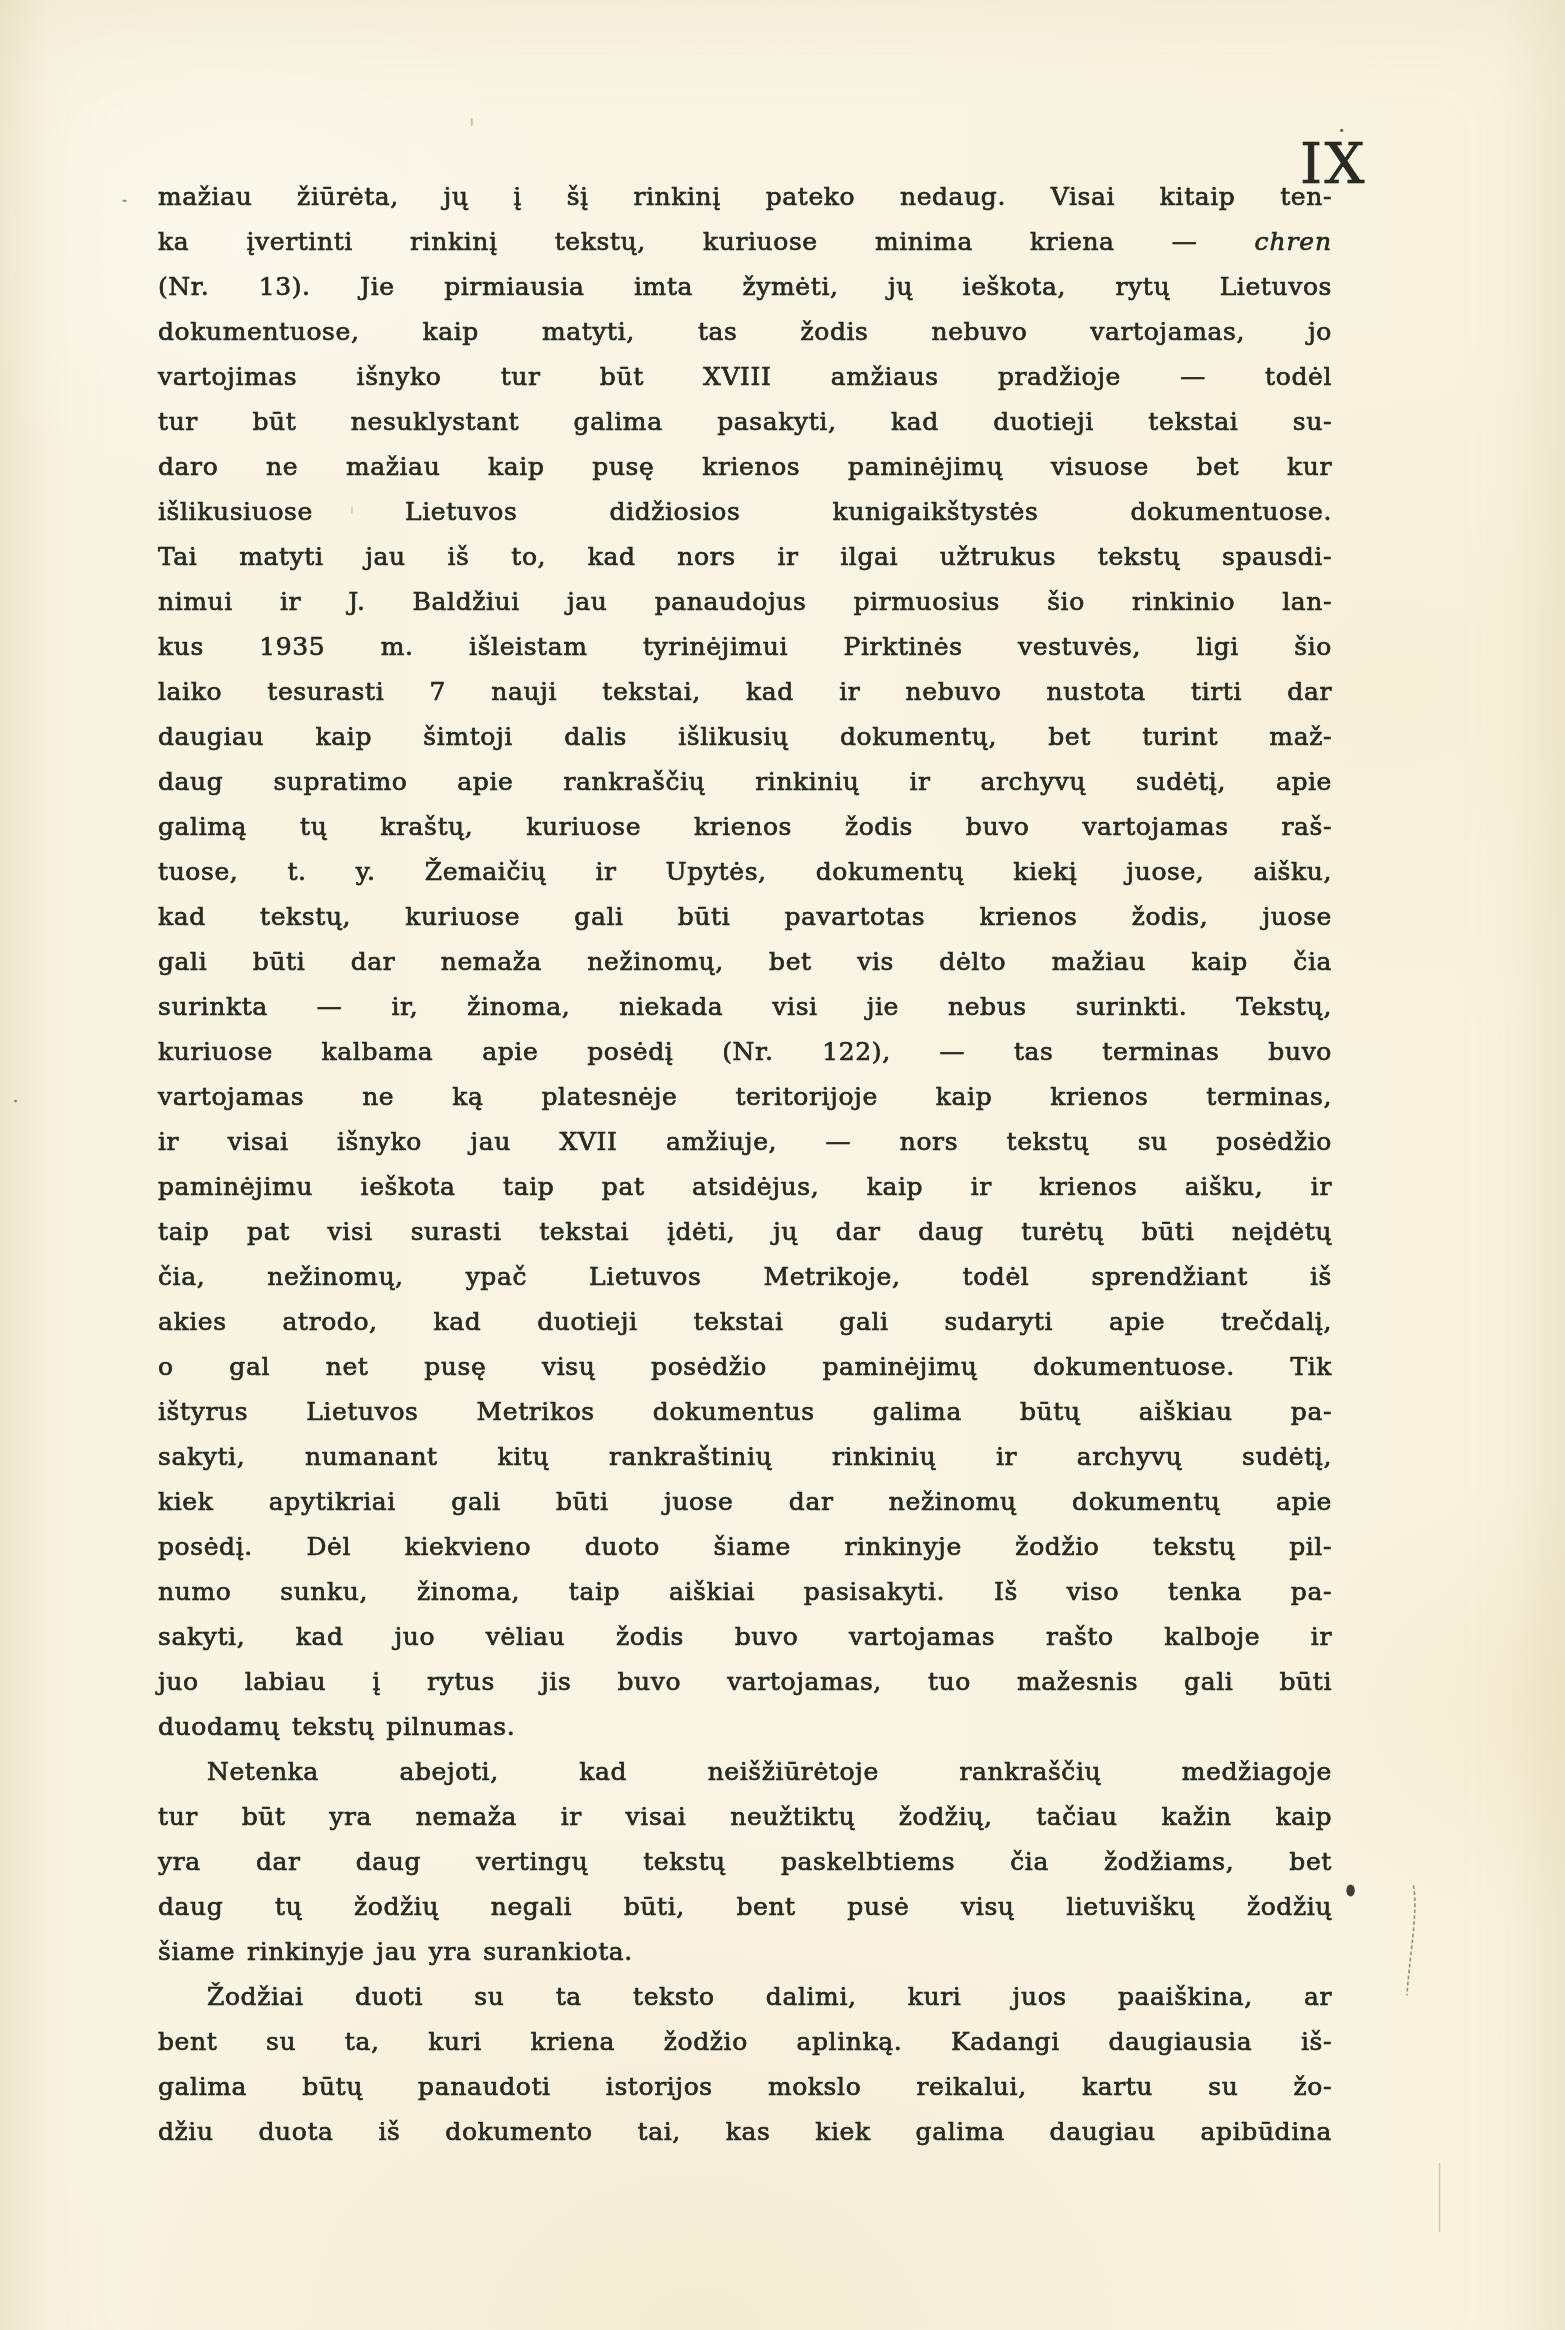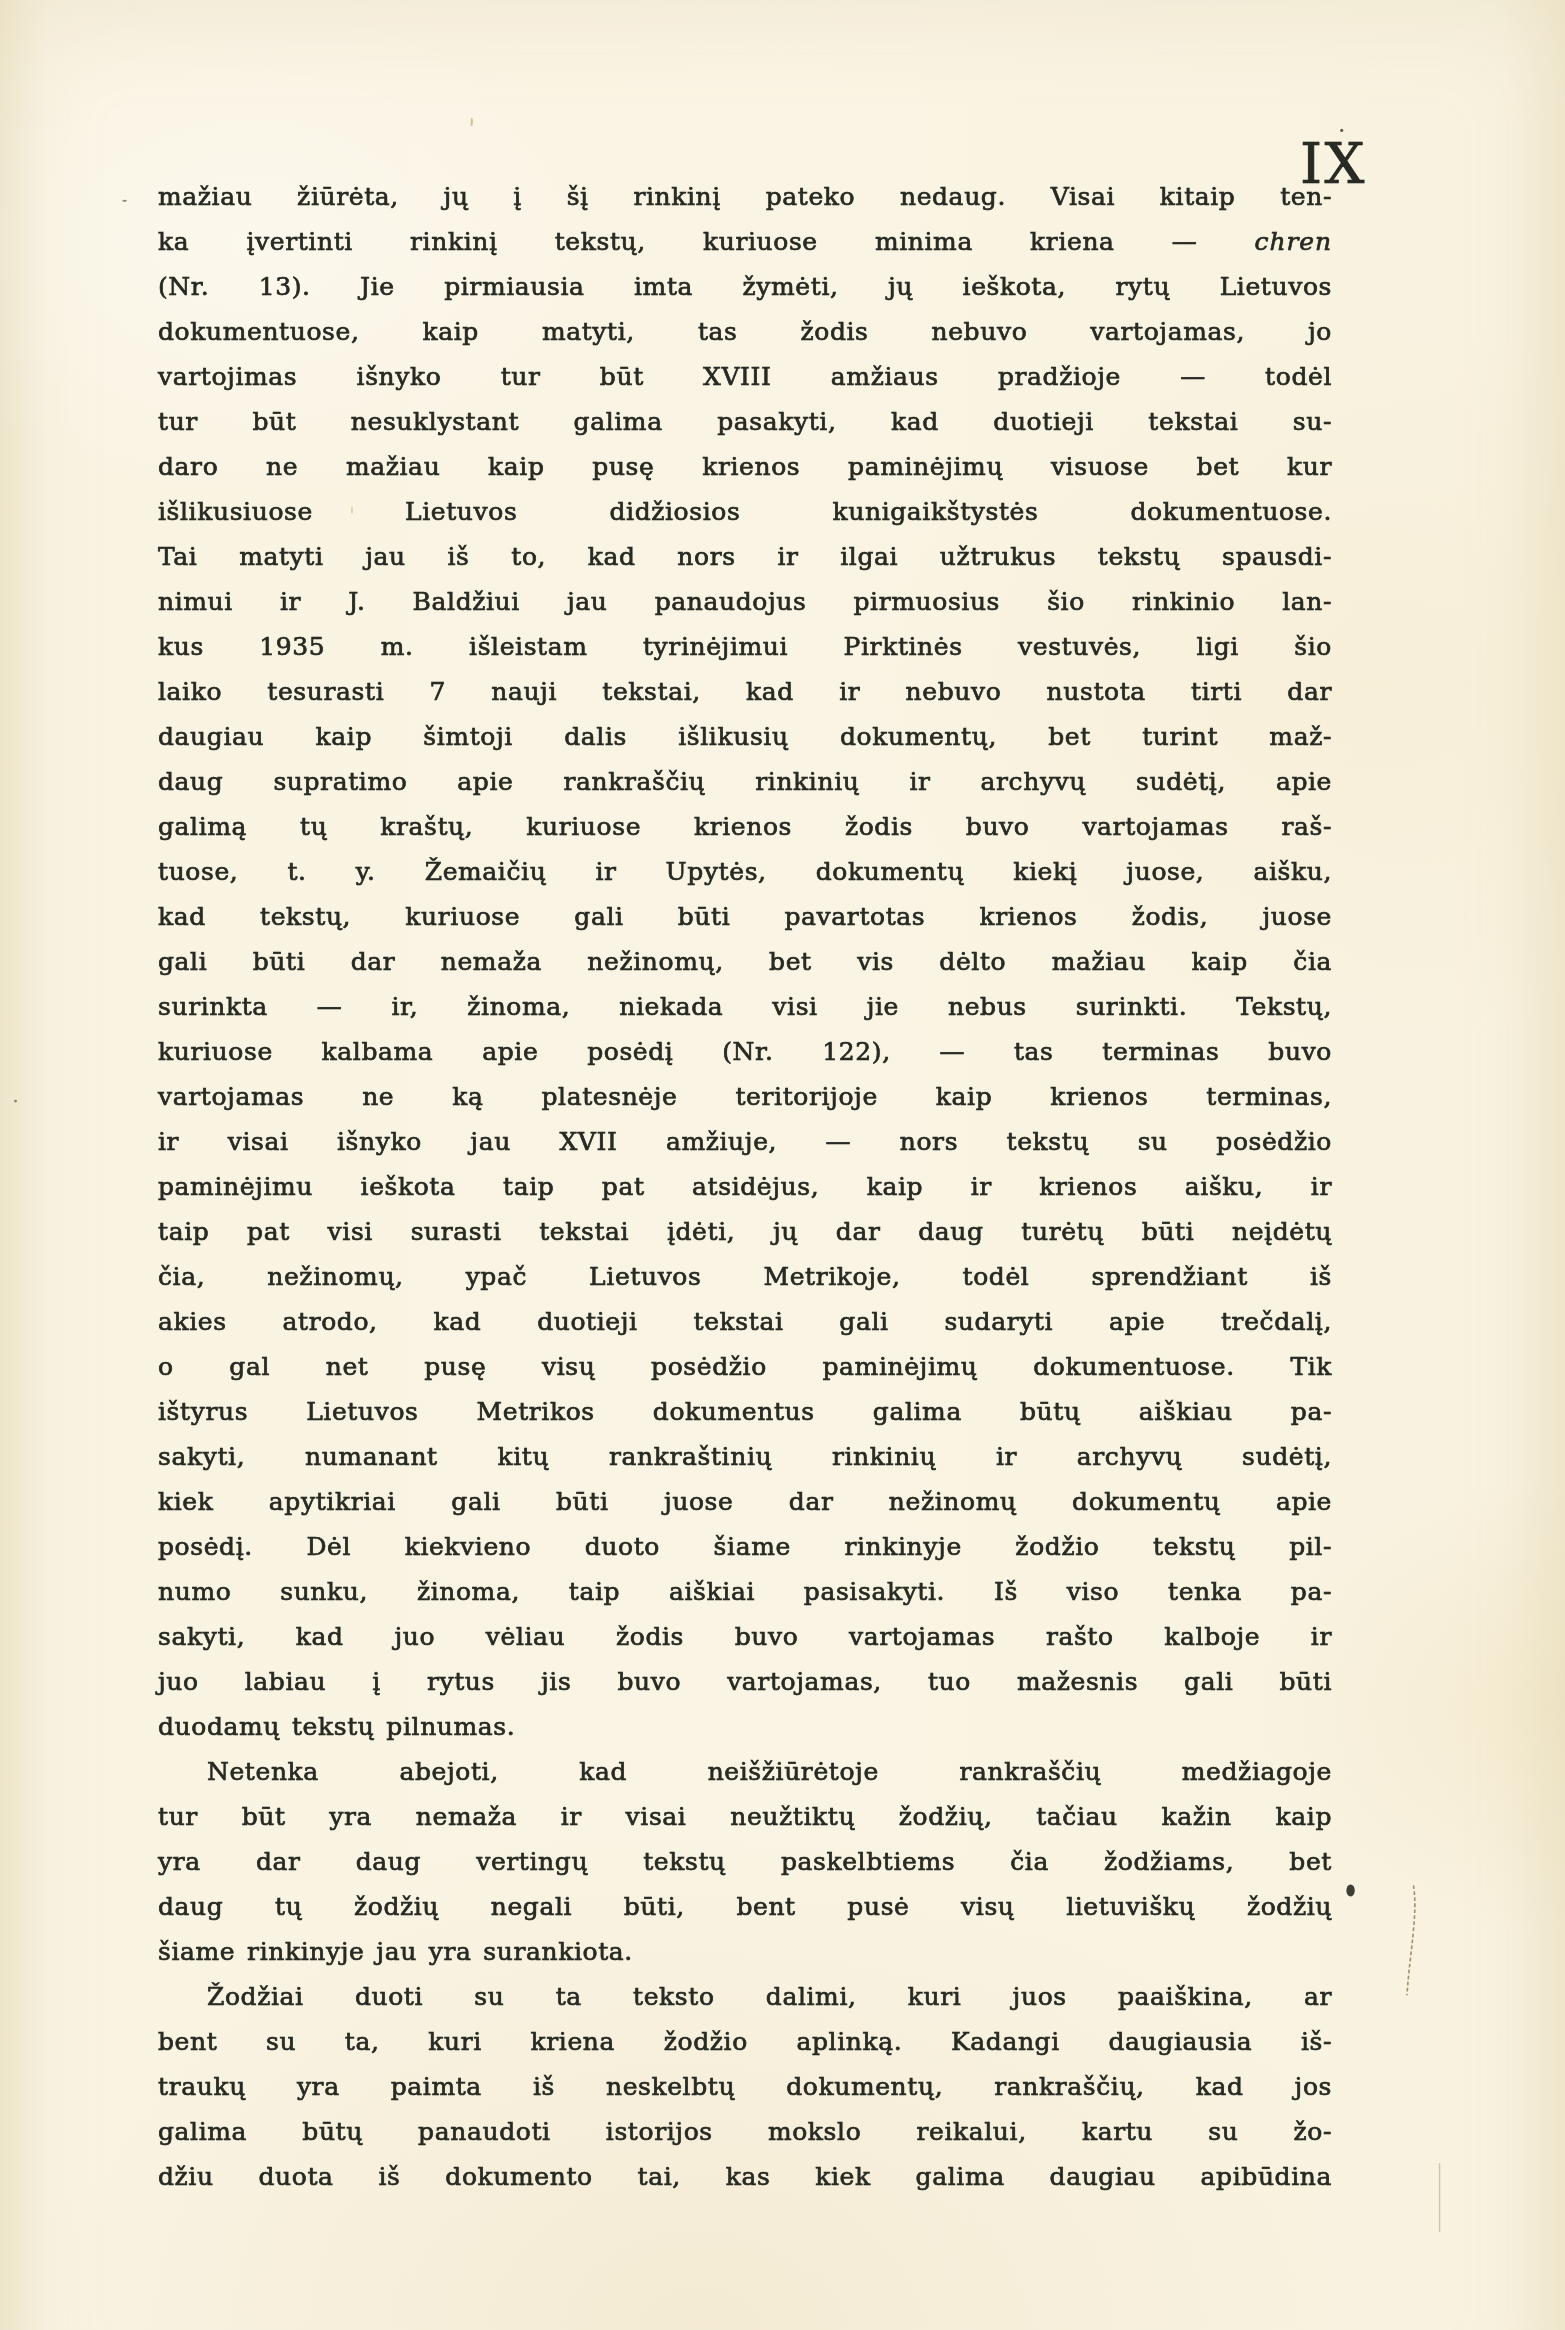--- a/index.html
+++ b/index.html
@@ -111,21 +111,20 @@
       <div class="line"><span>sakyti, kad juo vėliau žodis buvo vartojamas rašto kalboje ir</span></div>
       <div class="line"><span>juo labiau į rytus jis buvo vartojamas, tuo mažesnis gali būti</span></div>
       <div class="line end"><span>duodamų tekstų pilnumas.</span></div>
       <div class="line indent"><span>Netenka abejoti, kad neišžiūrėtoje rankraščių medžiagoje</span></div>
       <div class="line"><span>tur būt yra nemaža ir visai neužtiktų žodžių, tačiau kažin kaip</span></div>
       <div class="line"><span>yra dar daug vertingų tekstų paskelbtiems čia žodžiams, bet</span></div>
       <div class="line"><span>daug tų žodžių negali būti, bent pusė visų lietuviškų žodžių</span></div>
       <div class="line end"><span>šiame rinkinyje jau yra surankiota.</span></div>
       <div class="line indent"><span>Žodžiai duoti su ta teksto dalimi, kuri juos paaiškina, ar</span></div>
       <div class="line"><span>bent su ta, kuri kriena žodžio aplinką. Kadangi daugiausia iš-</span></div>
-      <div class="line"><span>traukų yra paimta iš neskelbtų dokumentų, rankraščių, kad jos</span></div>
       <div class="line"><span>galima būtų panaudoti istorijos mokslo reikalui, kartu su žo-</span></div>
       <div class="line"><span>džiu duota iš dokumento tai, kas kiek galima daugiau apibūdina</span></div>
     </div>
   <svg class="artifacts" id="artifacts" xmlns="http://www.w3.org/2000/svg" viewBox="0 0 3360 5232">
       <path d="M 3033 4046 C 3043 4108, 3025 4190, 3019 4282" fill="none" stroke="#8d784f" stroke-width="3.5" stroke-dasharray="8 5" opacity="0.8"></path>
       <line x1="3089" x2="3089" y1="4642" y2="4790" stroke="#ac9b7a" stroke-width="3" opacity="0.5"></line>
       <ellipse cx="2898" cy="4057" rx="9" ry="13" fill="#23251e" opacity="0.88"></ellipse>
       <ellipse cx="33" cy="2363" rx="3" ry="3" fill="#6b6552" opacity="0.8"></ellipse>
       <ellipse cx="267" cy="431" rx="5" ry="2.5" fill="#7a745e" opacity="0.8"></ellipse>
       <ellipse cx="2879" cy="280" rx="3.5" ry="3.5" fill="#4a4638" opacity="0.85"></ellipse>

